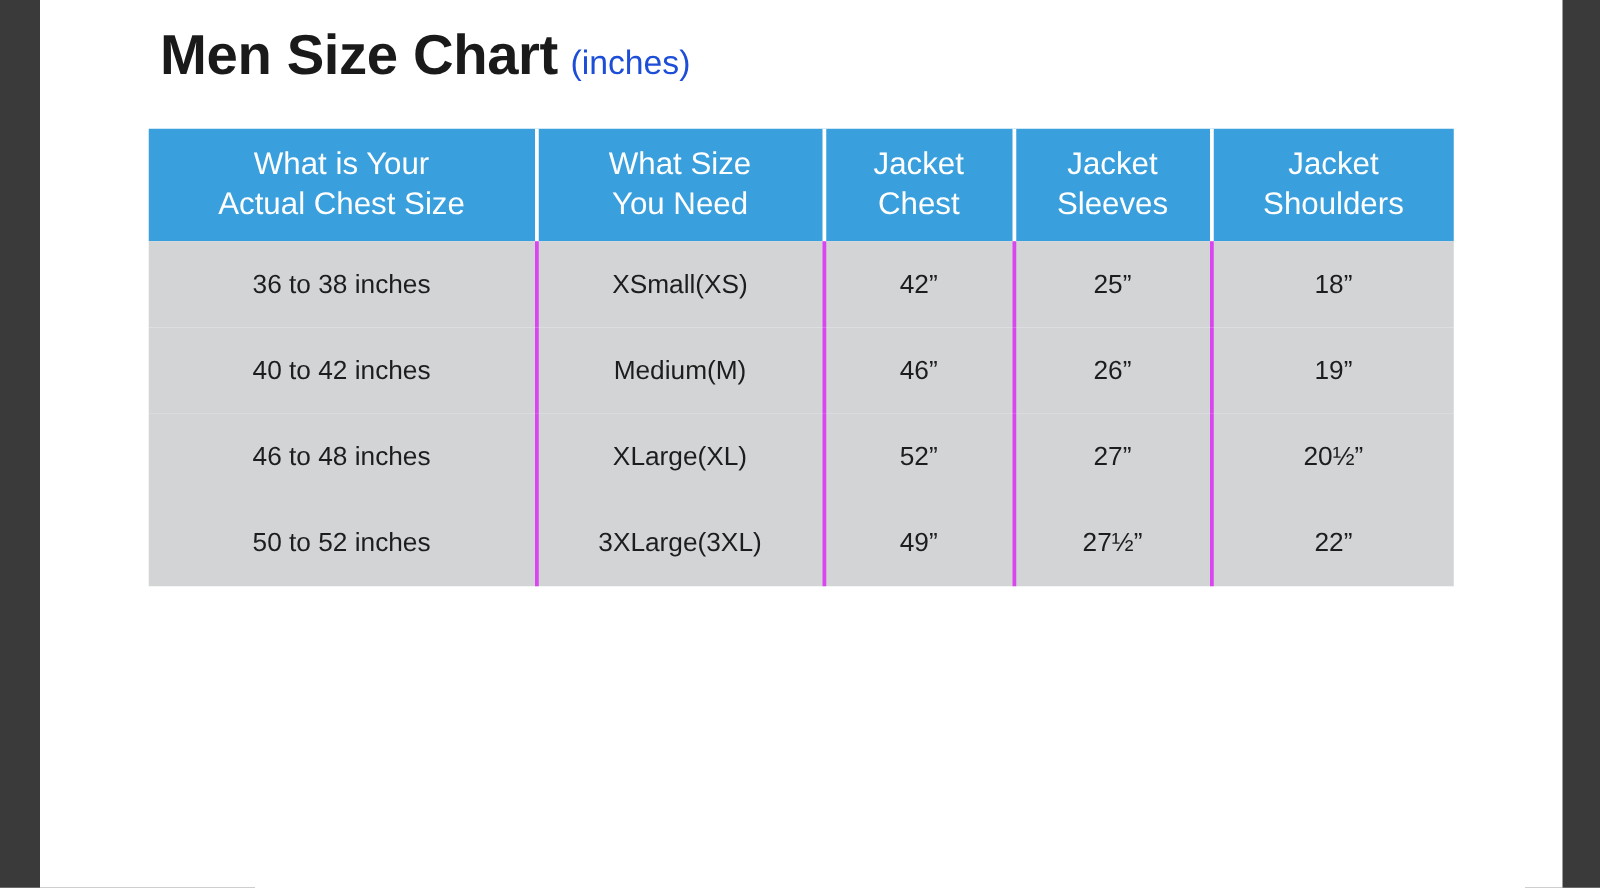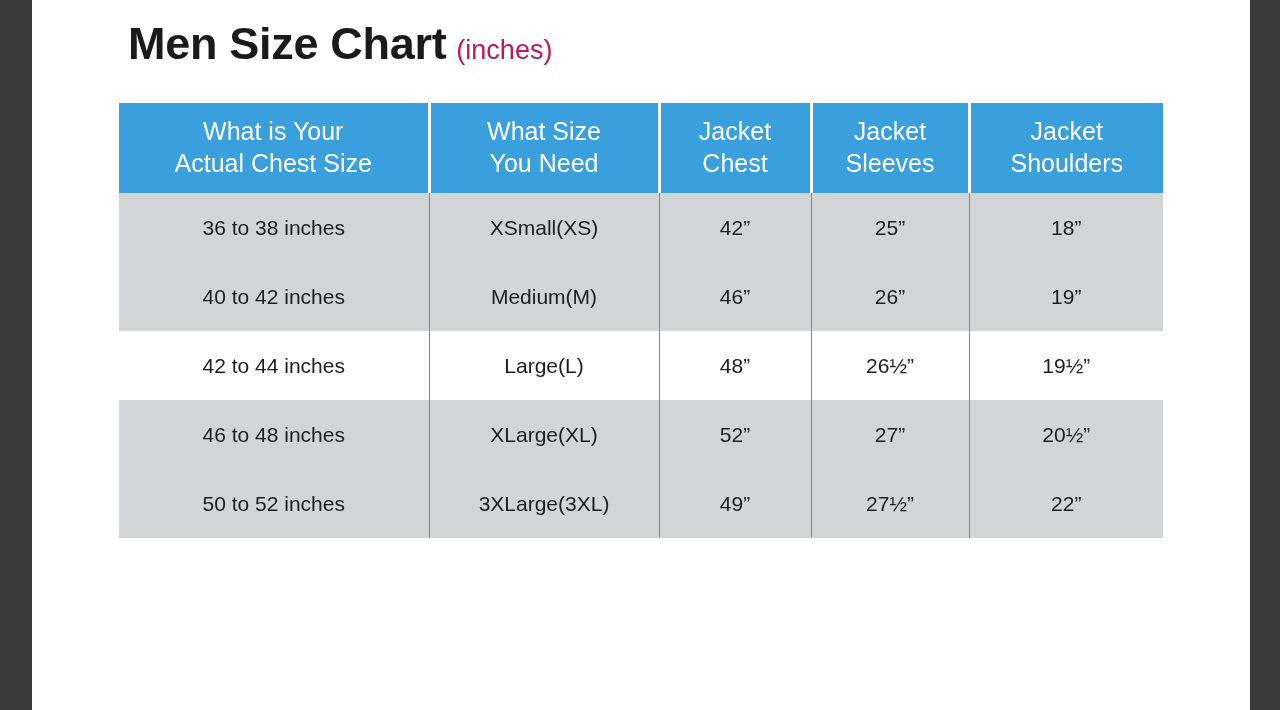--- a/index.html
+++ b/index.html
@@ -44,21 +44,21 @@
     align-items: baseline;
   }
   .title-main {
     font-size: 45px;
     font-weight: bold;
     color: #1a1a1a;
     letter-spacing: -0.3px;
   }
   .title-sub {
     font-size: 27px;
-    color: #be185d;
+    color: #1d4ed8;
     margin-left: 10px;
   }
 
   table.size-chart {
     position: absolute;
     left: 87px;
     top: 103px;
     width: 1044px;
     border-collapse: collapse;
     table-layout: fixed;
@@ -74,21 +74,21 @@
     border-right: 3px solid #ffffff;
   }
   table.size-chart th:last-child { border-right: none; }
 
   table.size-chart td {
     text-align: center;
     font-size: 21px;
     color: #1d1d1d;
     height: 69px;
     padding: 0 4px;
-    border-right: 1px solid #d946ef;
+    border-right: 3px solid #d946ef;
   }
   table.size-chart td:last-child { border-right: none; }
 
   tr.band-grey td { background: #d2d4d6; }
   tr.band-white td { background: #ffffff; }
 
   .col-1 { width: 310px; }
   .col-2 { width: 230px; }
   .col-3 { width: 152px; }
   .col-4 { width: 158px; }
@@ -150,27 +150,20 @@
           <td>25”</td>
           <td>18”</td>
         </tr>
         <tr class="band-grey">
           <td>40 to 42 inches</td>
           <td>Medium(M)</td>
           <td>46”</td>
           <td>26”</td>
           <td>19”</td>
         </tr>
-        <tr class="band-white">
-          <td>42 to 44 inches</td>
-          <td>Large(L)</td>
-          <td>48”</td>
-          <td>26½”</td>
-          <td>19½”</td>
-        </tr>
         <tr class="band-grey">
           <td>46 to 48 inches</td>
           <td>XLarge(XL)</td>
           <td>52”</td>
           <td>27”</td>
           <td>20½”</td>
         </tr>
         <tr class="band-grey">
           <td>50 to 52 inches</td>
           <td>3XLarge(3XL)</td>

